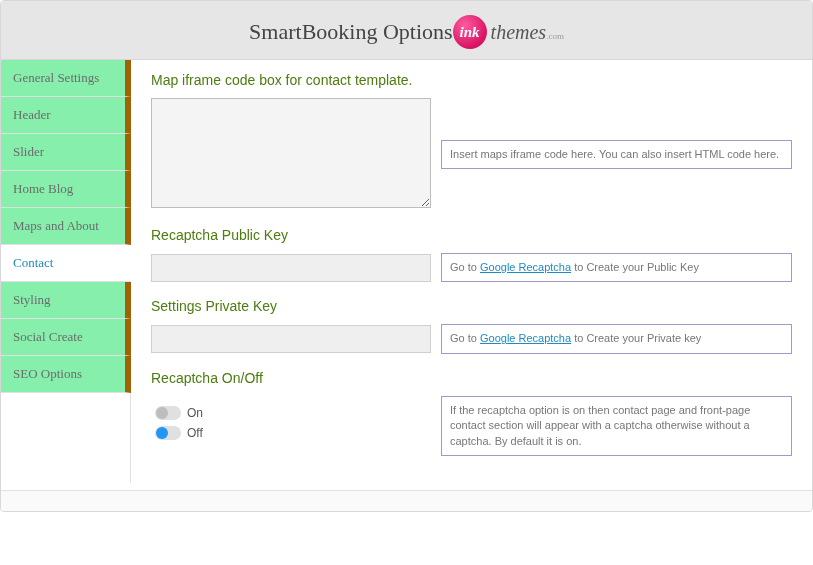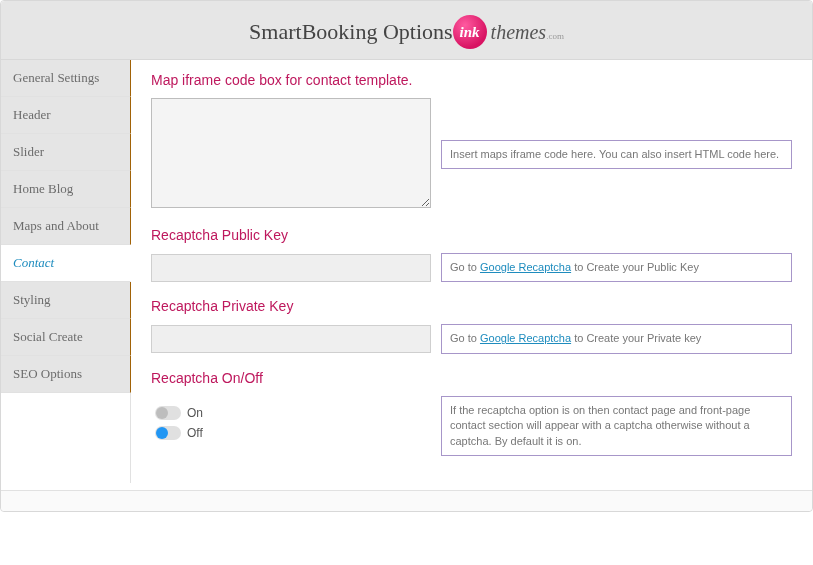--- a/index.html
+++ b/index.html
@@ -63,43 +63,42 @@
   .sidebar {
     width: 130px;
     background: #fff;
   }
   .sidebar-item {
     display: block;
     padding: 10px 12px;
     font-family: Georgia, serif;
     font-size: 13px;
     color: #6c6c6c;
-    background: #e5e5e5;
+    background: #86efac;
     border-bottom: 1px solid #e1e1e1;
-    border-right: 1px solid #a16207;
+    border-right: 6px solid #a16207;
     cursor: pointer;
   }
   .sidebar-item.active {
     background: #fff;
     color: #1e8cbe;
     border-right: 1px solid #fff;
-    font-style: italic;
   }
   .sidebar-spacer {
     border-right: 1px solid #e1e1e1;
     height: 90px;
   }
   .content {
     flex: 1;
     padding: 12px 20px 18px 20px;
   }
   .field-group { margin-bottom: 16px; }
   .field-label {
     font-size: 14px;
-    color: #be185d;
+    color: #4d7c0f;
     margin-bottom: 10px;
     display: block;
   }
   .field-row {
     display: flex;
     gap: 10px;
     align-items: center;
   }
   .field-input-col { flex: 0 0 280px; }
   .field-help-col  { flex: 1; }
@@ -220,21 +219,21 @@
           </div>
           <div class="field-help-col">
             <div class="help-box">
               <span>Go to </span><a href="#">Google Recaptcha</a><span> to Create your Public Key</span>
             </div>
           </div>
         </div>
       </div>
 
       <div class="field-group">
-        <div class="field-label">Recaptcha Private Key</div>
+        <div class="field-label">Settings Private Key</div>
         <div class="field-row">
           <div class="field-input-col">
             <input type="text" class="field-text" value="" style="">
           </div>
           <div class="field-help-col">
             <div class="help-box">
               <span>Go to </span><a href="#">Google Recaptcha</a><span> to Create your Private key</span>
             </div>
           </div>
         </div>

